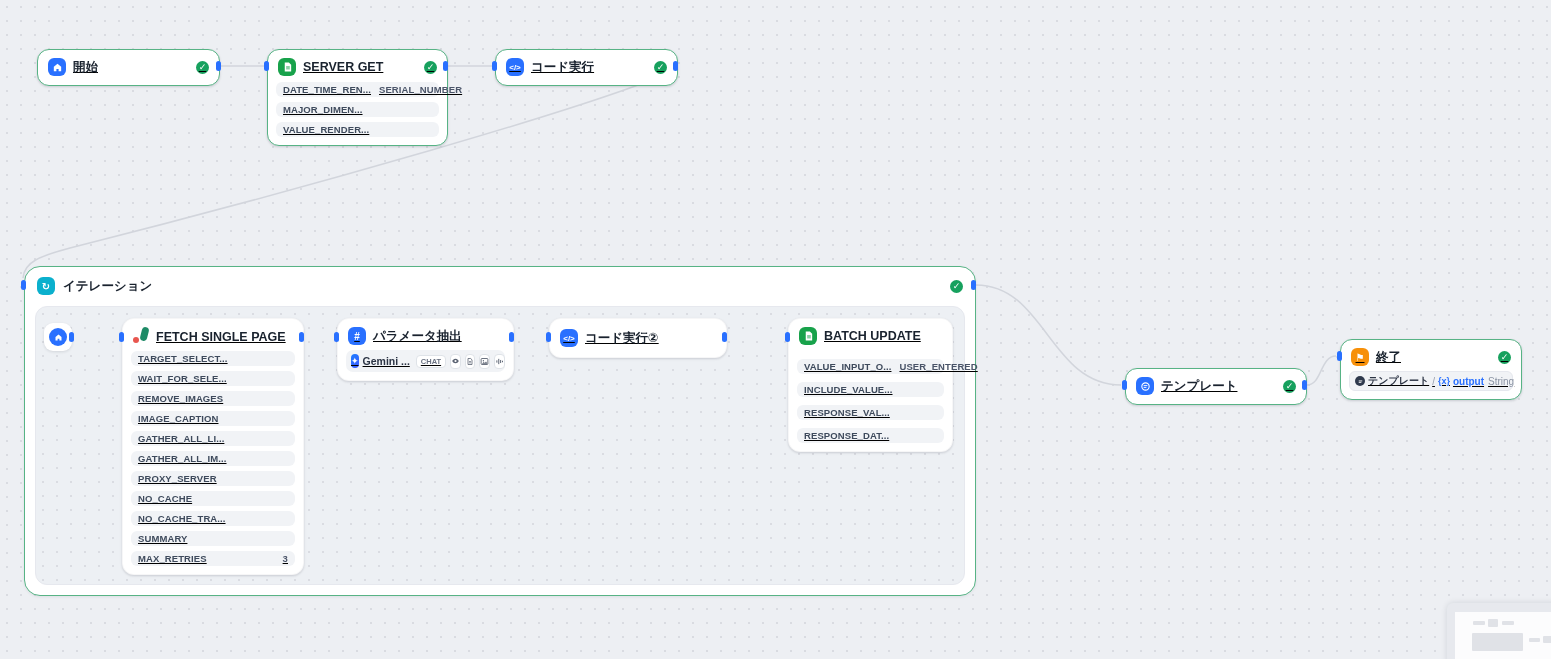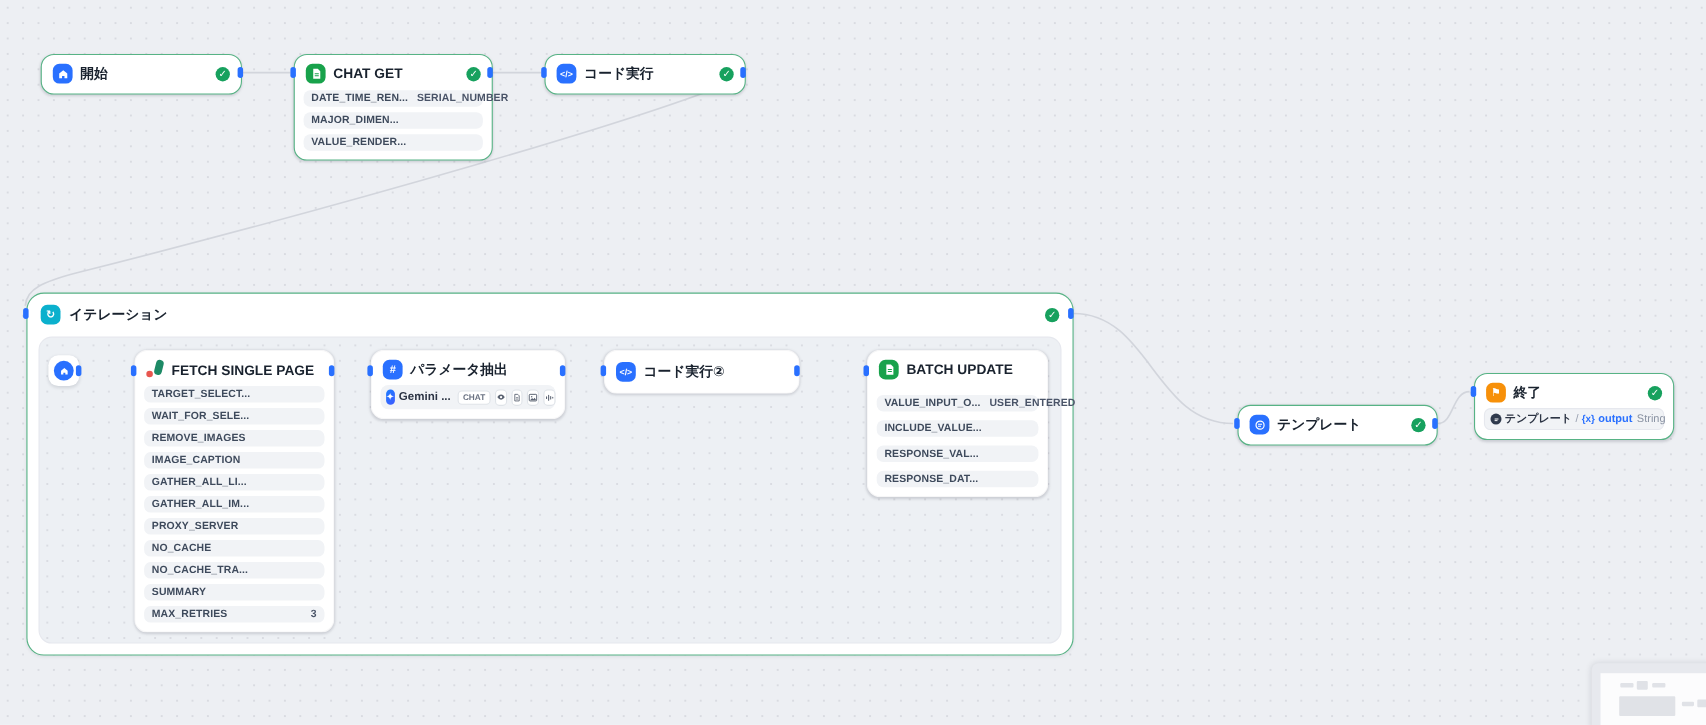--- a/index.html
+++ b/index.html
@@ -7,21 +7,21 @@
   .stage{position:relative;width:1551px;height:659px;overflow:hidden;
     background-color:#edeff3;
     background-image:radial-gradient(circle,#d9dbe1 1px,transparent 1.3px);
     background-size:14px 14px;}
   svg.edges{position:absolute;left:0;top:0;z-index:1;}
   .edge{stroke:#d2d5dc;stroke-width:1.5;fill:none;}
 
   
   .node{position:absolute;background:#fff;border-radius:12px;z-index:3;
     box-shadow:0 1px 3px rgba(16,24,40,.10),0 1px 2px rgba(16,24,40,.06);
-    border:1px solid rgba(16,24,40,.04);}
+    border:1px solid rgba(16,24,40,.04);text-decoration:underline;}
   .node.success{border:1.3px solid #57b385;}
   .hdr{display:flex;align-items:center;gap:7px;padding:8px 10px 6px 10px;}
   .node-sm .hdr{padding:8px 10px;}
   .title{font-size:12.5px;font-weight:700;color:#19222e;white-space:nowrap;}
   .icon{width:18px;height:18px;min-width:18px;border-radius:6px;display:flex;
     align-items:center;justify-content:center;color:#fff;font-size:10px;font-weight:700;}
   .icon.blue{background:#2970ff;}
   .icon.green{background:#18a24b;}
   .icon.teal{background:#0bb0cd;}
   .icon.orange{background:#f79009;}
@@ -125,21 +125,21 @@
   </div>
 
   <div class="node success" style="left:267px;top:49px;width:179px;">
     <div class="hdr">
       <span class="icon green">
         <svg width="11" height="12" viewBox="0 0 24 24">
             <path fill="#fff" d="M6 2h9l5 5v15H6z"></path>
             <path fill="#18a24b" d="M9 11h8v2H9zm0 4h8v2H9z"></path>
           </svg>
       </span>
-      <span class="title">CHAT GET</span>
+      <span class="title">SERVER GET</span>
       <span class="check">✓</span>
     </div>
     <div class="rows">
       <div class="row">
           <span>DATE_TIME_REN...</span>
           <span class="val">SERIAL_NUMBER</span>
         </div>
       <div class="row">
           <span>MAJOR_DIMEN...</span>
           <span class="val"></span>

